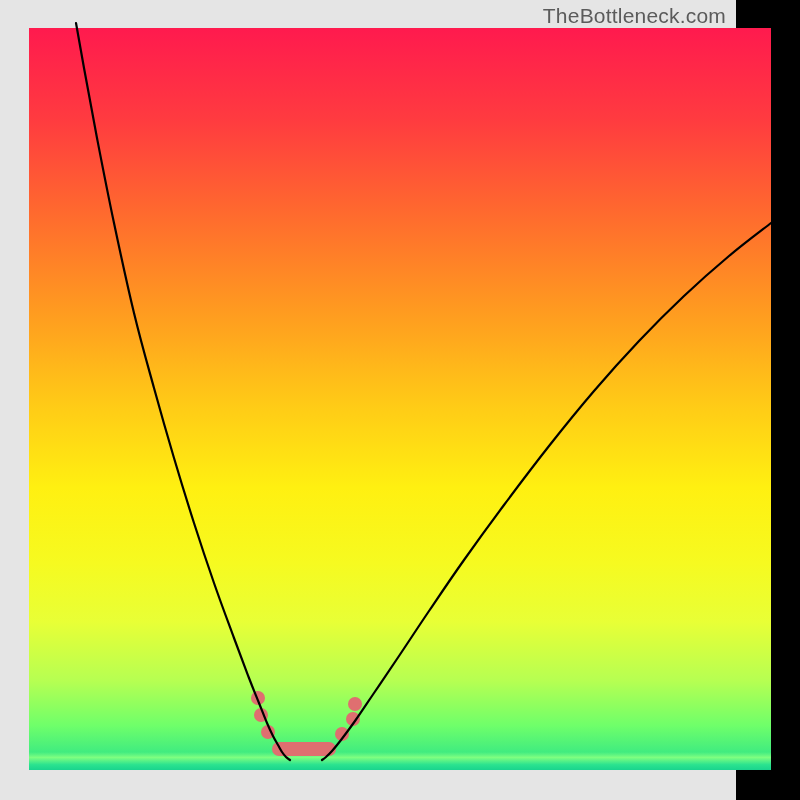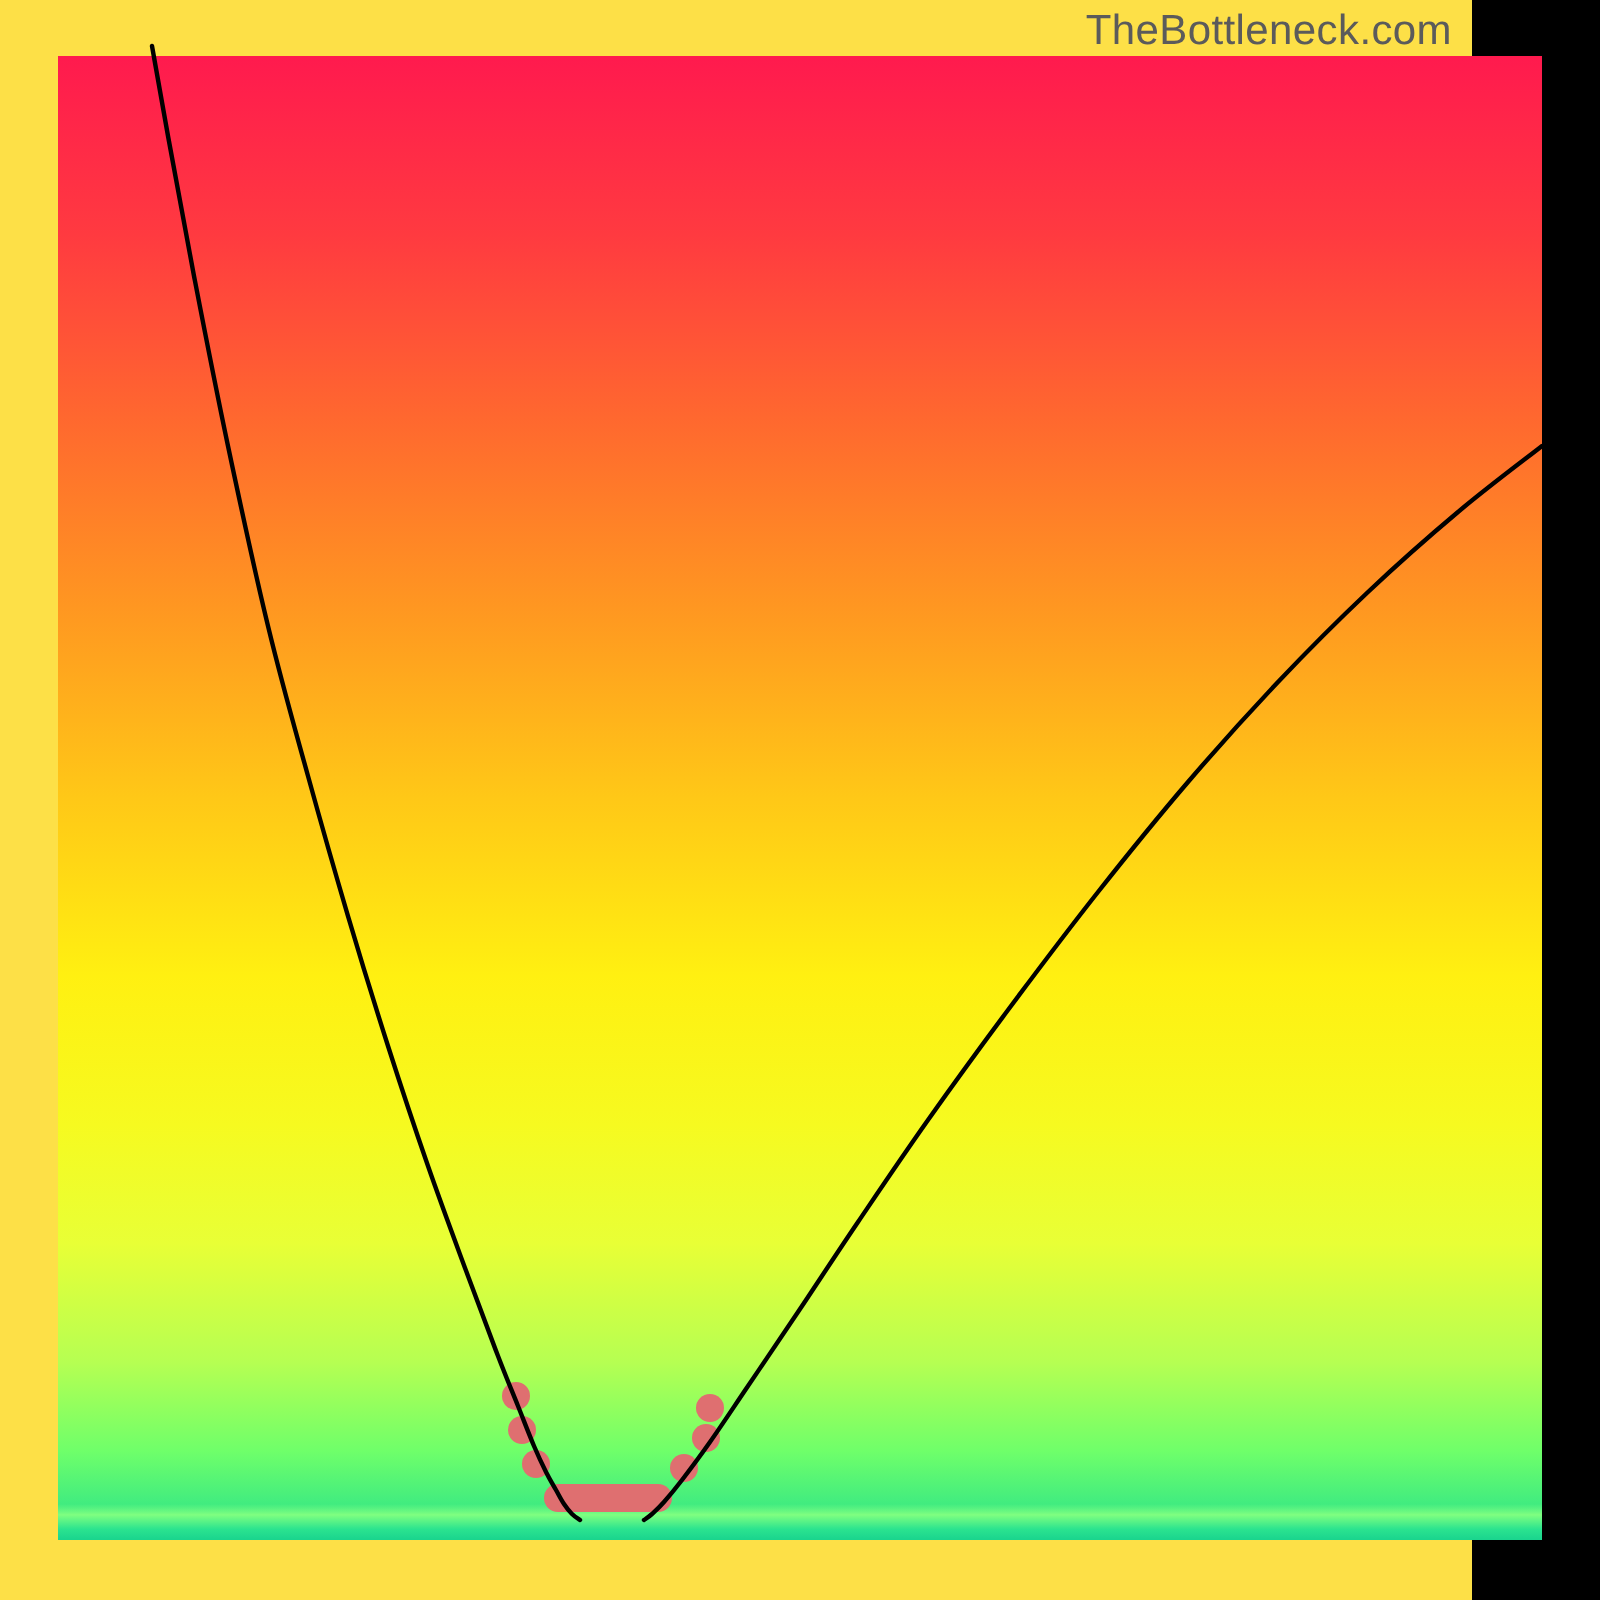--- a/index.html
+++ b/index.html
@@ -10,21 +10,21 @@
     overflow: hidden;
     background: #000;
     font-family: Arial, Helvetica, sans-serif;
   }
   .frame {
     position: absolute;
     left: 0;
     top: 0;
     width: 736px;
     height: 800px;
-    background: #fde047;
+    background: #e5e5e5;
   }
   .plot {
     position: absolute;
     left: 29px;
     top: 28px;
     width: 742px;
     height: 742px;
     background: linear-gradient(to bottom,
       #ff1a4e 0%,
       #ff3a40 12%,

